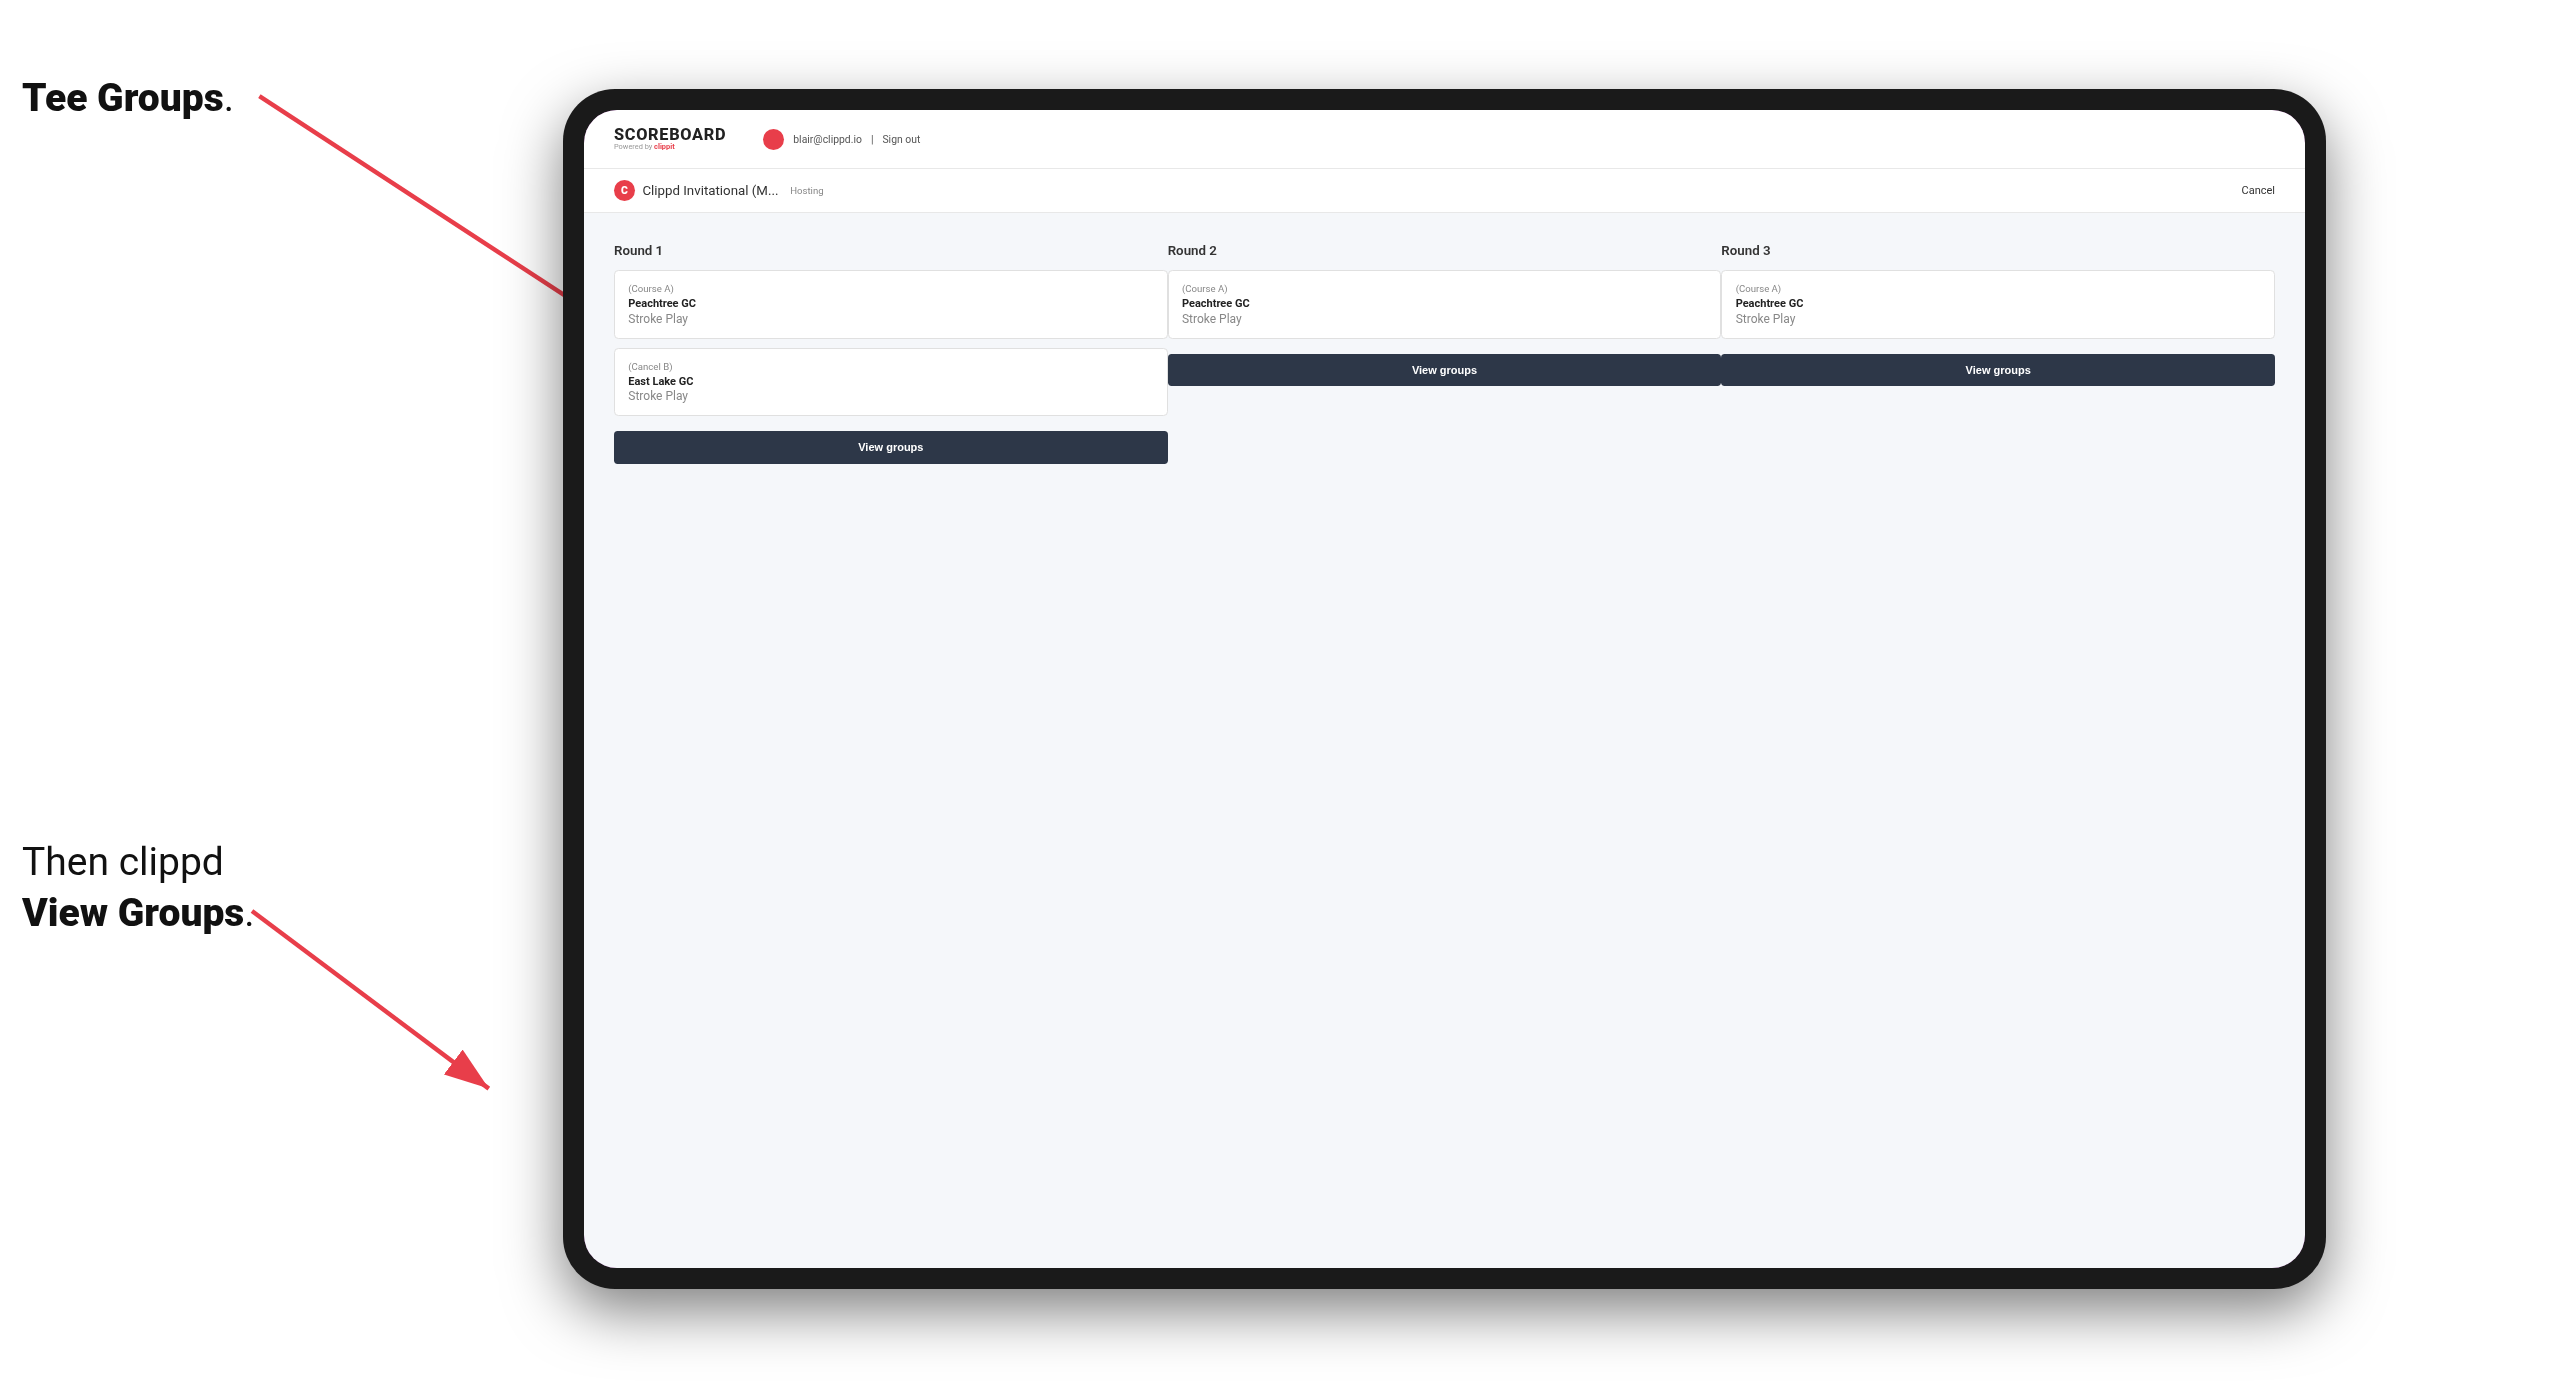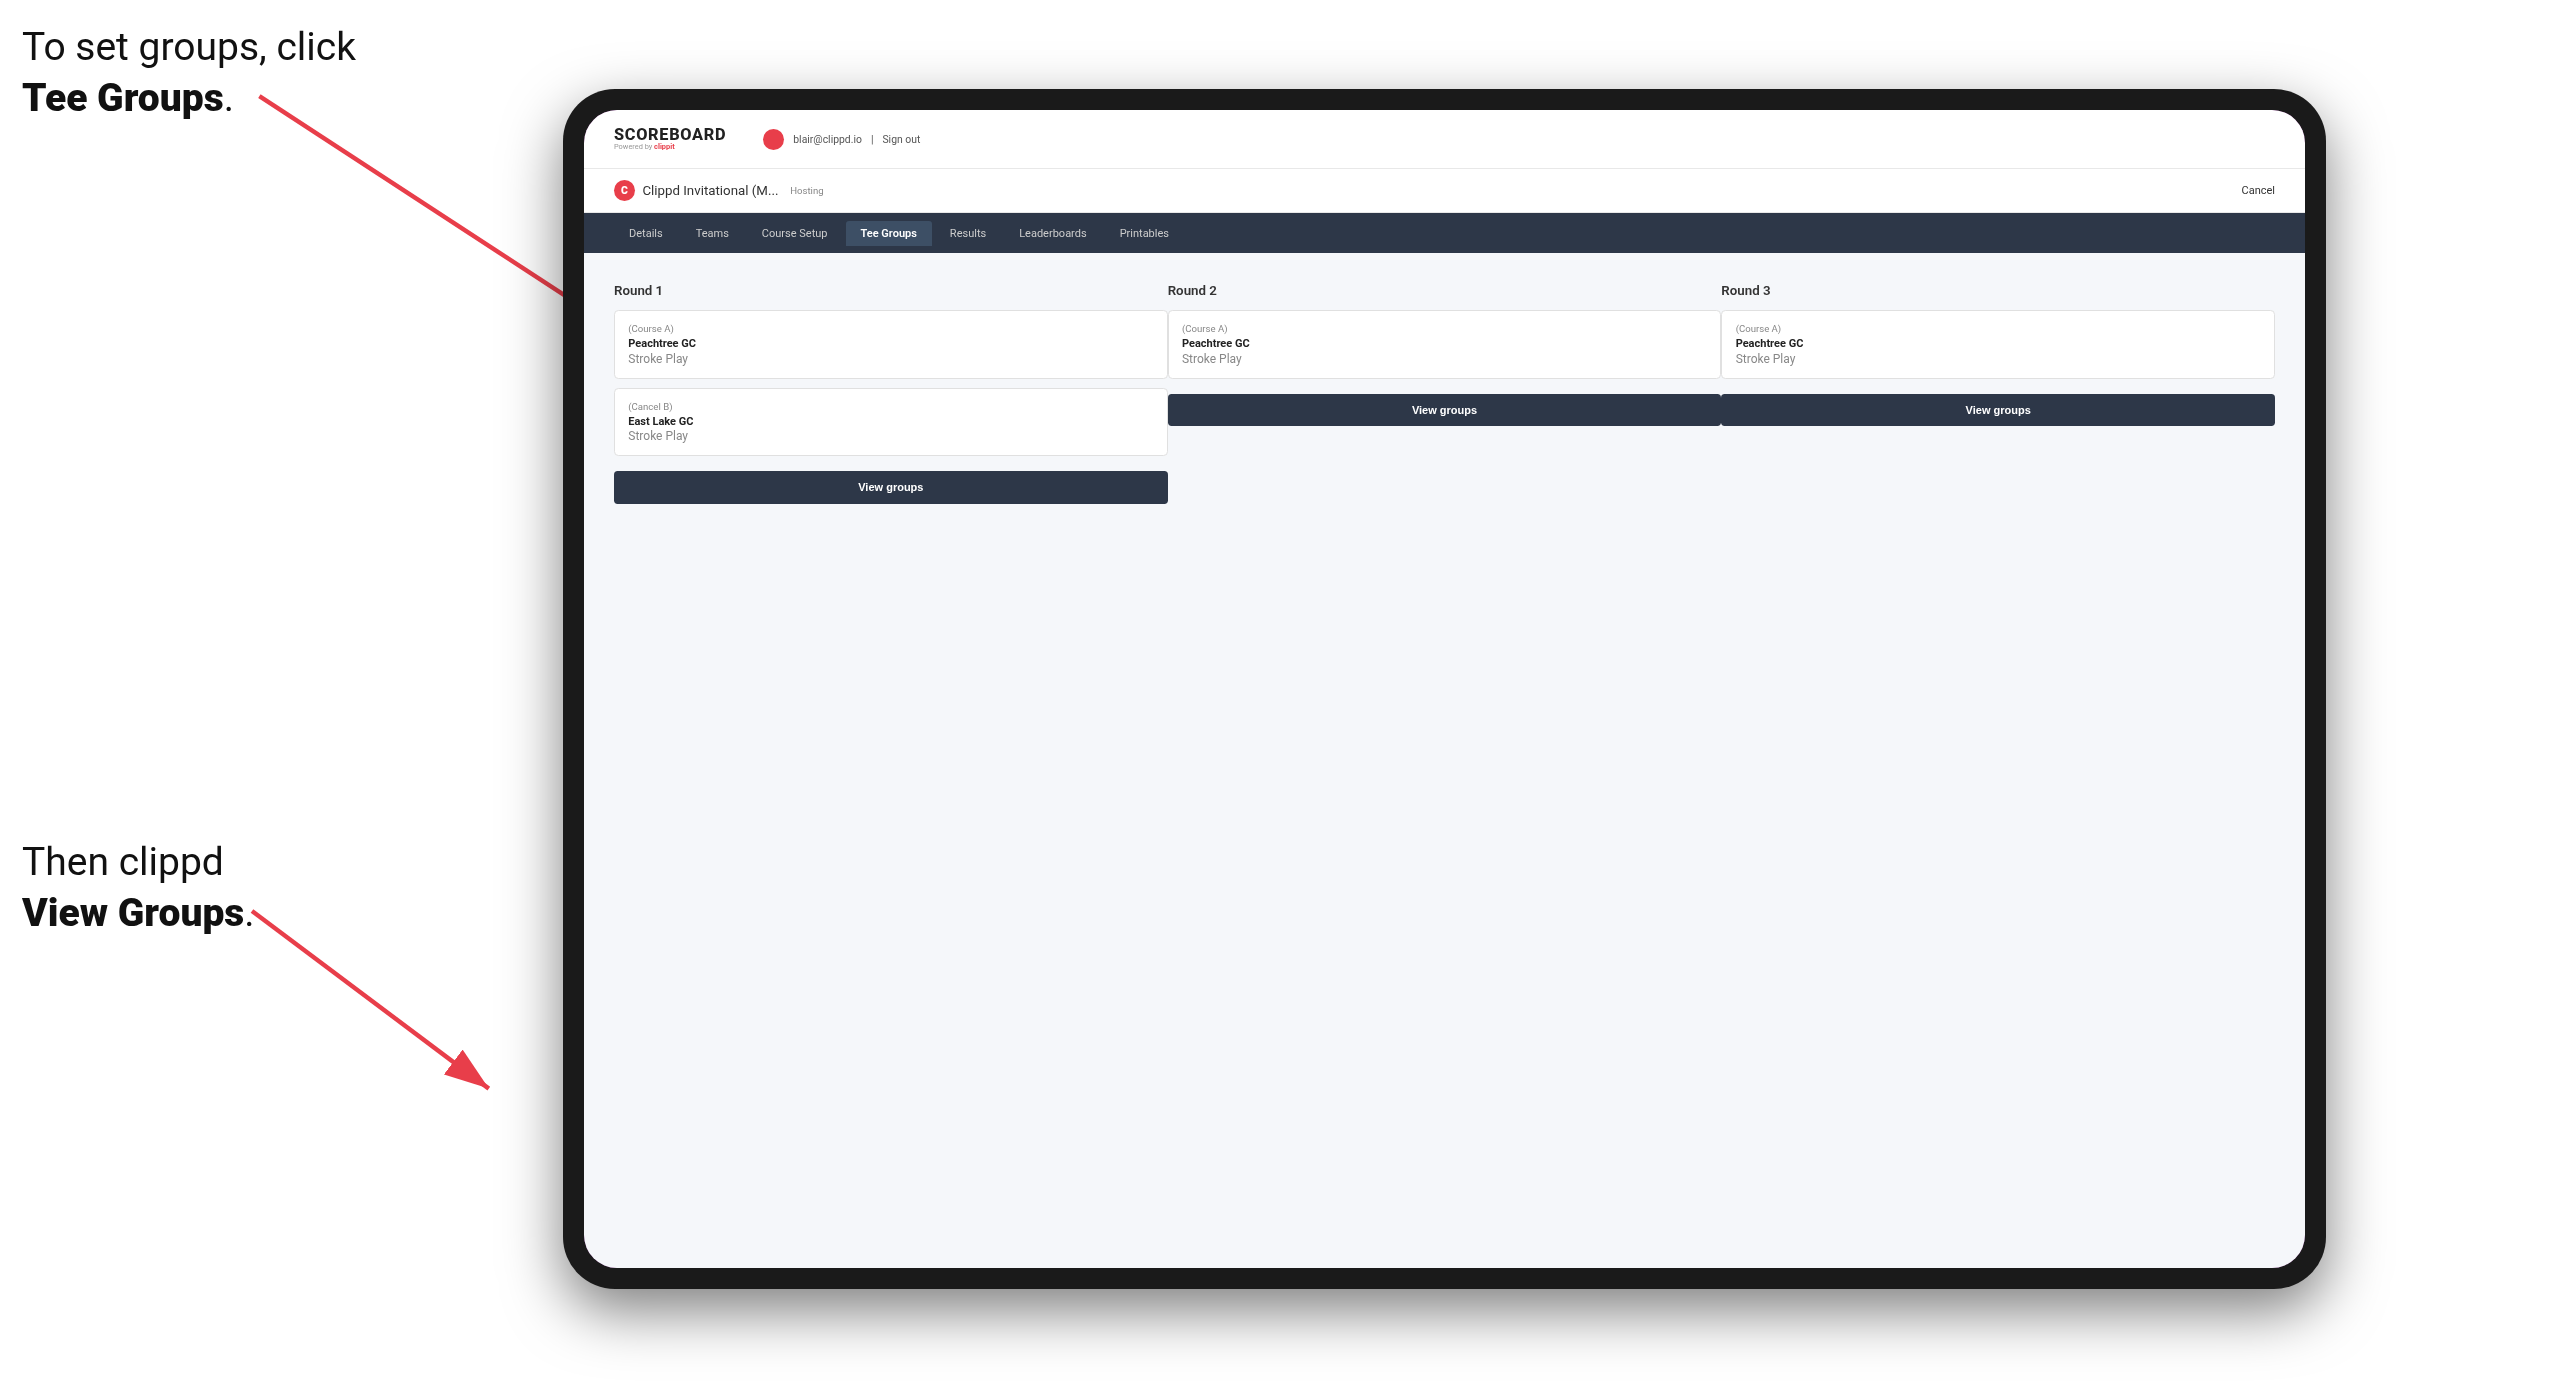--- a/index.html
+++ b/index.html
@@ -259,21 +259,21 @@
 
     
     .arrow-svg {
       position: absolute;
     }
   </style>
 </head>
 <body>
 
 <div class="instruction-top">
-  <span>To set groups, click</span><br>
+  <br>
   <strong>Tee Groups</strong><span>.</span>
 </div>
 
 <div class="instruction-bottom">
   <span>Then clippd</span><br>
   <strong>View Groups</strong><span>.</span>
 </div>
 
 <svg class="arrow-svg" style="position:absolute; top:59px; left:185px; width:519px; height:311px;" viewBox="0 0 700 420">
   <defs>
@@ -315,29 +315,20 @@
       <div class="tournament-title">
         <div class="tournament-logo">
           <span>C</span>
         </div>
         <span>Clippd Invitational (M...</span>
         <span class="hosting-badge">Hosting</span>
       </div>
       <span class="cancel-btn">Cancel</span>
     </div>
 
-    <div class="tab-bar">
-      <div class="tab-item">Details</div>
-      <div class="tab-item">Teams</div>
-      <div class="tab-item">Course Setup</div>
-      <div class="tab-item active">Tee Groups</div>
-      <div class="tab-item">Results</div>
-      <div class="tab-item">Leaderboards</div>
-      <div class="tab-item">Printables</div>
-    </div>
 
     <div class="main-content">
       <div class="rounds-container">
 
         <div class="round-column">
           <div class="round-title">Round 1</div>
           <div class="course-card">
             <div class="course-label">(Course A)</div>
             <div class="course-name">Peachtree GC</div>
             <div class="course-format">Stroke Play</div>

